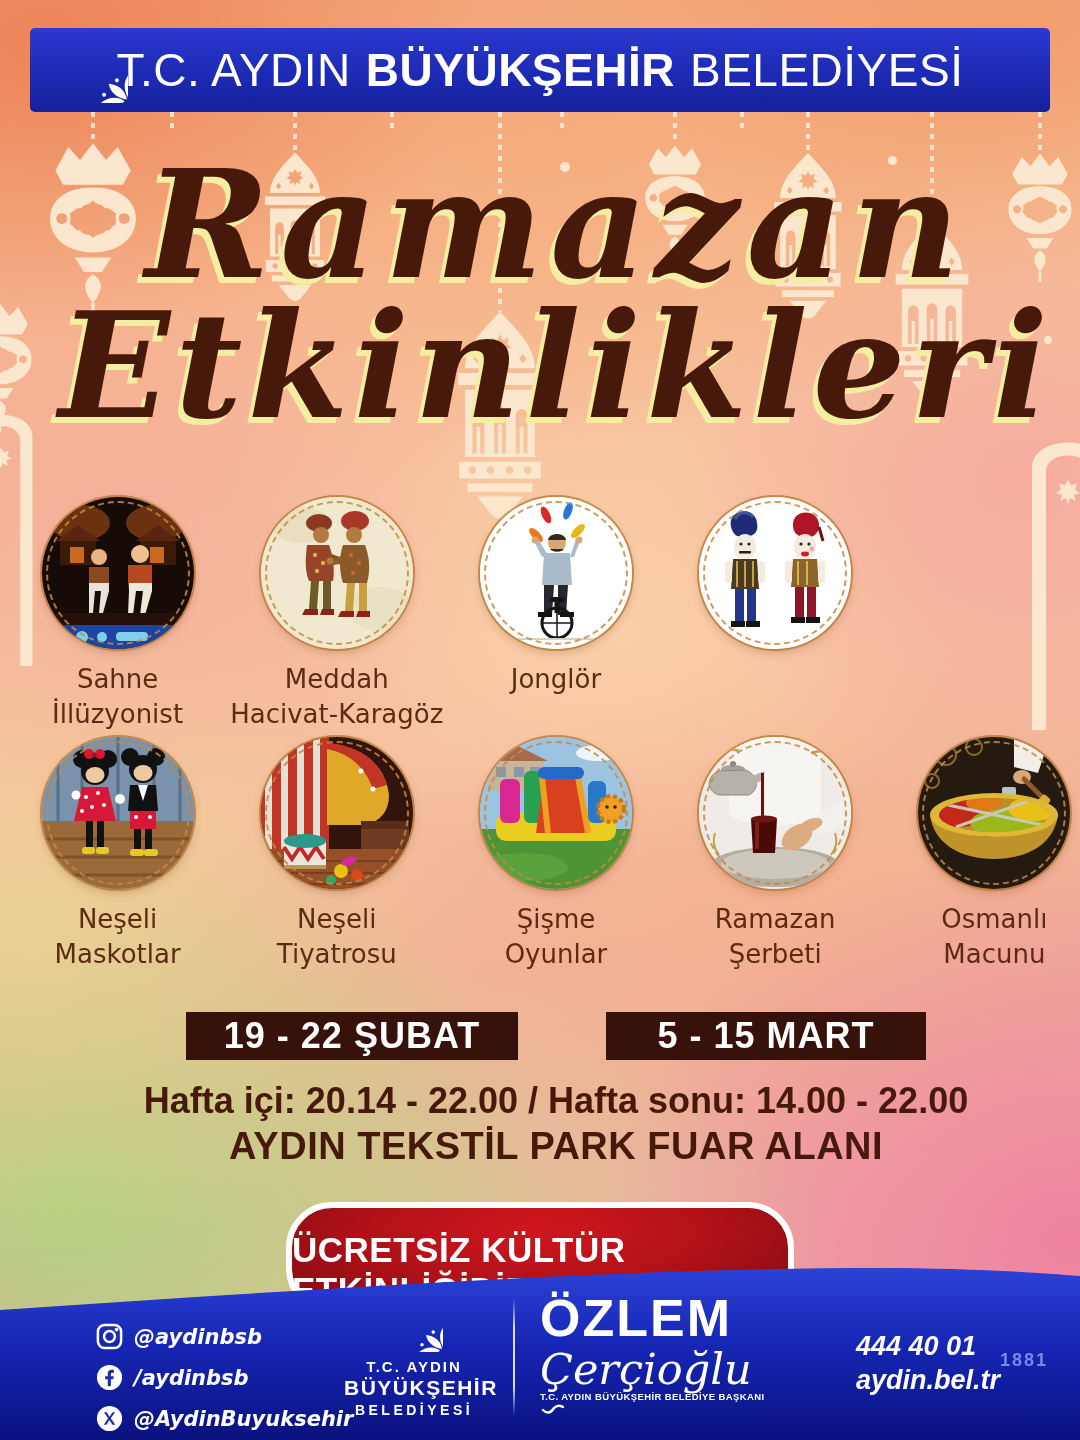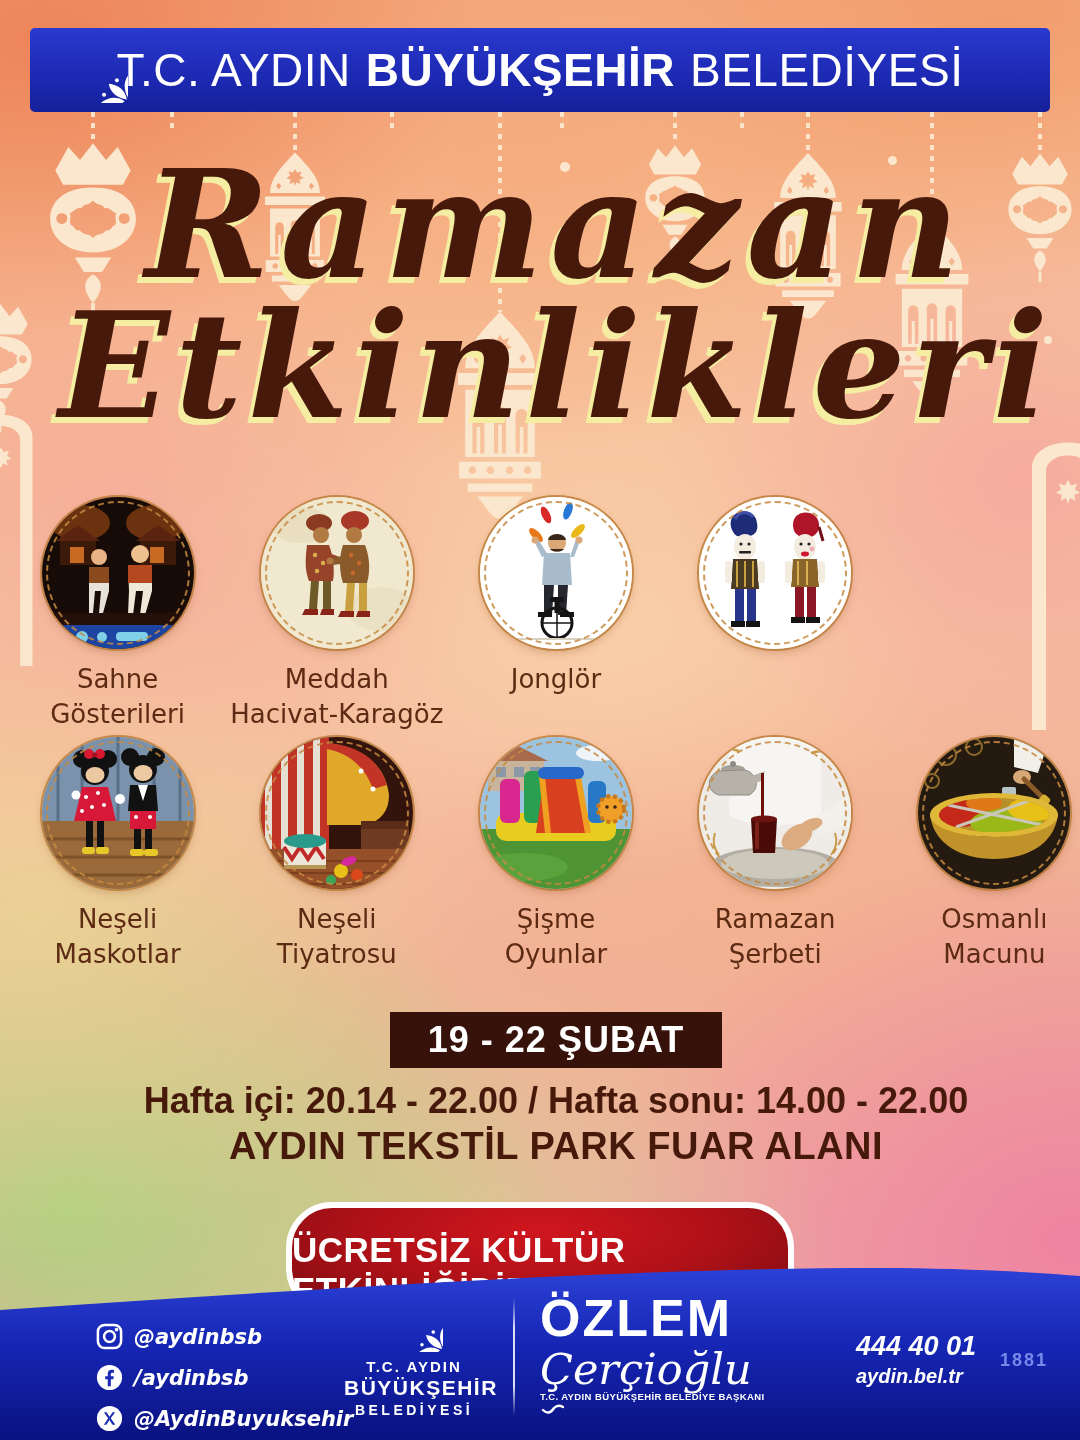--- a/index.html
+++ b/index.html
@@ -47,21 +47,21 @@
     box-shadow:0 0 0 2px rgba(186,122,52,.8), 0 4px 8px rgba(120,60,20,.25);}
   .circle::after{content:"";position:absolute;inset:4px;border:2.5px dashed rgba(198,138,66,.85);
     border-radius:50%;pointer-events:none;}
   .circle svg{display:block;width:100%;height:100%;}
   .ev-label{margin-top:13px;text-align:center;font-family:"DejaVu Sans",sans-serif;
     font-size:26px;line-height:1.33;color:#5d2a13;white-space:nowrap;}
   .ev-label span{display:block;}
   
   .dates{position:absolute;left:0;top:1012px;width:100%;display:flex;justify-content:center;
     gap:88px;z-index:2;}
-  .date-box{height:56px;background:#36120a;color:#fff;display:flex;align-items:center;
+  .date-box{height:48px;background:#36120a;color:#fff;display:flex;align-items:center;
     justify-content:center;font-weight:800;font-size:36px;letter-spacing:1px;}
   .date-box.d1{width:332px;} .date-box.d2{width:320px;}
   .hours{position:absolute;left:0;top:1080px;width:100%;text-align:center;z-index:2;
     font-weight:800;font-size:36px;color:#46190b;}
   .venue{position:absolute;left:0;top:1125px;width:100%;text-align:center;z-index:2;
     font-weight:800;font-size:38px;color:#46190b;letter-spacing:.5px;}
   
   .ribbon{position:absolute;left:286px;top:1202px;width:508px;height:112px;border-radius:46px;
     border:6px solid #fff;box-sizing:border-box;z-index:3;
     background:radial-gradient(ellipse at 50% 22%,#d0161e 0%,#af1118 52%,#7c0c11 100%);
@@ -81,21 +81,21 @@
   .org-l3{font-size:14px;font-weight:bold;letter-spacing:3.5px;margin-top:2px;}
   .v-divider{position:absolute;left:513px;top:88px;width:2px;height:118px;opacity:.85;
     background:linear-gradient(180deg,transparent,#fff 25%,#fff 75%,transparent);}
   .mayor{position:absolute;left:540px;top:82px;width:210px;text-align:left;}
   .mayor .first{font-size:52px;font-weight:800;letter-spacing:2px;line-height:1;}
   .mayor .last{font-family:"DejaVu Serif",serif;font-style:italic;font-size:43px;line-height:1;margin-top:4px;}
   .mayor .mtitle{font-size:9.5px;font-weight:bold;letter-spacing:.4px;white-space:nowrap;}
   .mayor .flourish{margin-top:1px;}
   .contact{position:absolute;left:856px;top:120px;font-style:italic;font-weight:bold;line-height:1.25;}
   .contact .phone{font-size:27px;}
-  .contact .web{font-size:20px;}
+  .contact .web{font-size:27px;}
   .watermark{position:absolute;left:938px;top:8px;width:310px;height:310px;color:#3f55d6;opacity:.55;}
   .wm-year{position:absolute;left:1000px;top:140px;font-size:18px;letter-spacing:2px;
     color:rgba(130,150,240,.9);font-weight:bold;}
 </style>
 </head>
 <body>
 
 <div class="poster">
 
   <svg width="0" height="0" style="position:absolute" aria-hidden="true">
@@ -236,21 +236,21 @@
           <rect x="86" y="68" width="24" height="18" fill="#b5481e"></rect>
           <rect y="116" width="152" height="14" fill="#241008"></rect>
           <rect y="128" width="152" height="24" fill="#1c44a0"></rect>
           <circle cx="40" cy="140" r="6" fill="#7fd0e8"></circle>
             <circle cx="60" cy="140" r="5" fill="#7fd0e8"></circle>
           <rect x="74" y="135" width="32" height="9" rx="4" fill="#7fd0e8"></rect>
         </svg>
       </div>
       <div class="ev-label">
         <span>Sahne</span>
-        <span>Gösterileri</span>
+        <span>İllüzyonist</span>
       </div>
     </div>
 
     <div class="event">
       <div class="circle">
         <svg viewBox="0 0 152 152">
           <rect width="152" height="152" fill="#f1e9cf"></rect>
           <ellipse cx="40" cy="28" rx="30" ry="18" fill="#e9dfc0"></ellipse>
             <ellipse cx="120" cy="112" rx="34" ry="22" fill="#eae0c4"></ellipse>
           <ellipse cx="58" cy="26" rx="13" ry="9" fill="#8a3a20"></ellipse>
@@ -543,20 +543,21 @@
       </div>
       <div class="ev-label">
         <span>Osmanlı</span>
         <span>Macunu</span>
       </div>
     </div>
   </div>
 
   <div class="dates">
     <div class="date-box d1">19 - 22 ŞUBAT</div>
+    <div class="date-box d2">5 - 15 MART</div>
   </div>
   <div class="hours">Hafta içi: 20.14 - 22.00 / Hafta sonu: 14.00 - 22.00</div>
   <div class="venue">AYDIN TEKSTİL PARK FUAR ALANI</div>
 
   <div class="ribbon">
     <span class="txt">ÜCRETSİZ KÜLTÜR ETKİNLİĞİDİR</span>
   </div>
 
   <footer class="footer">
     <svg class="footer-bg" viewBox="0 0 1080 230" preserveAspectRatio="none">

